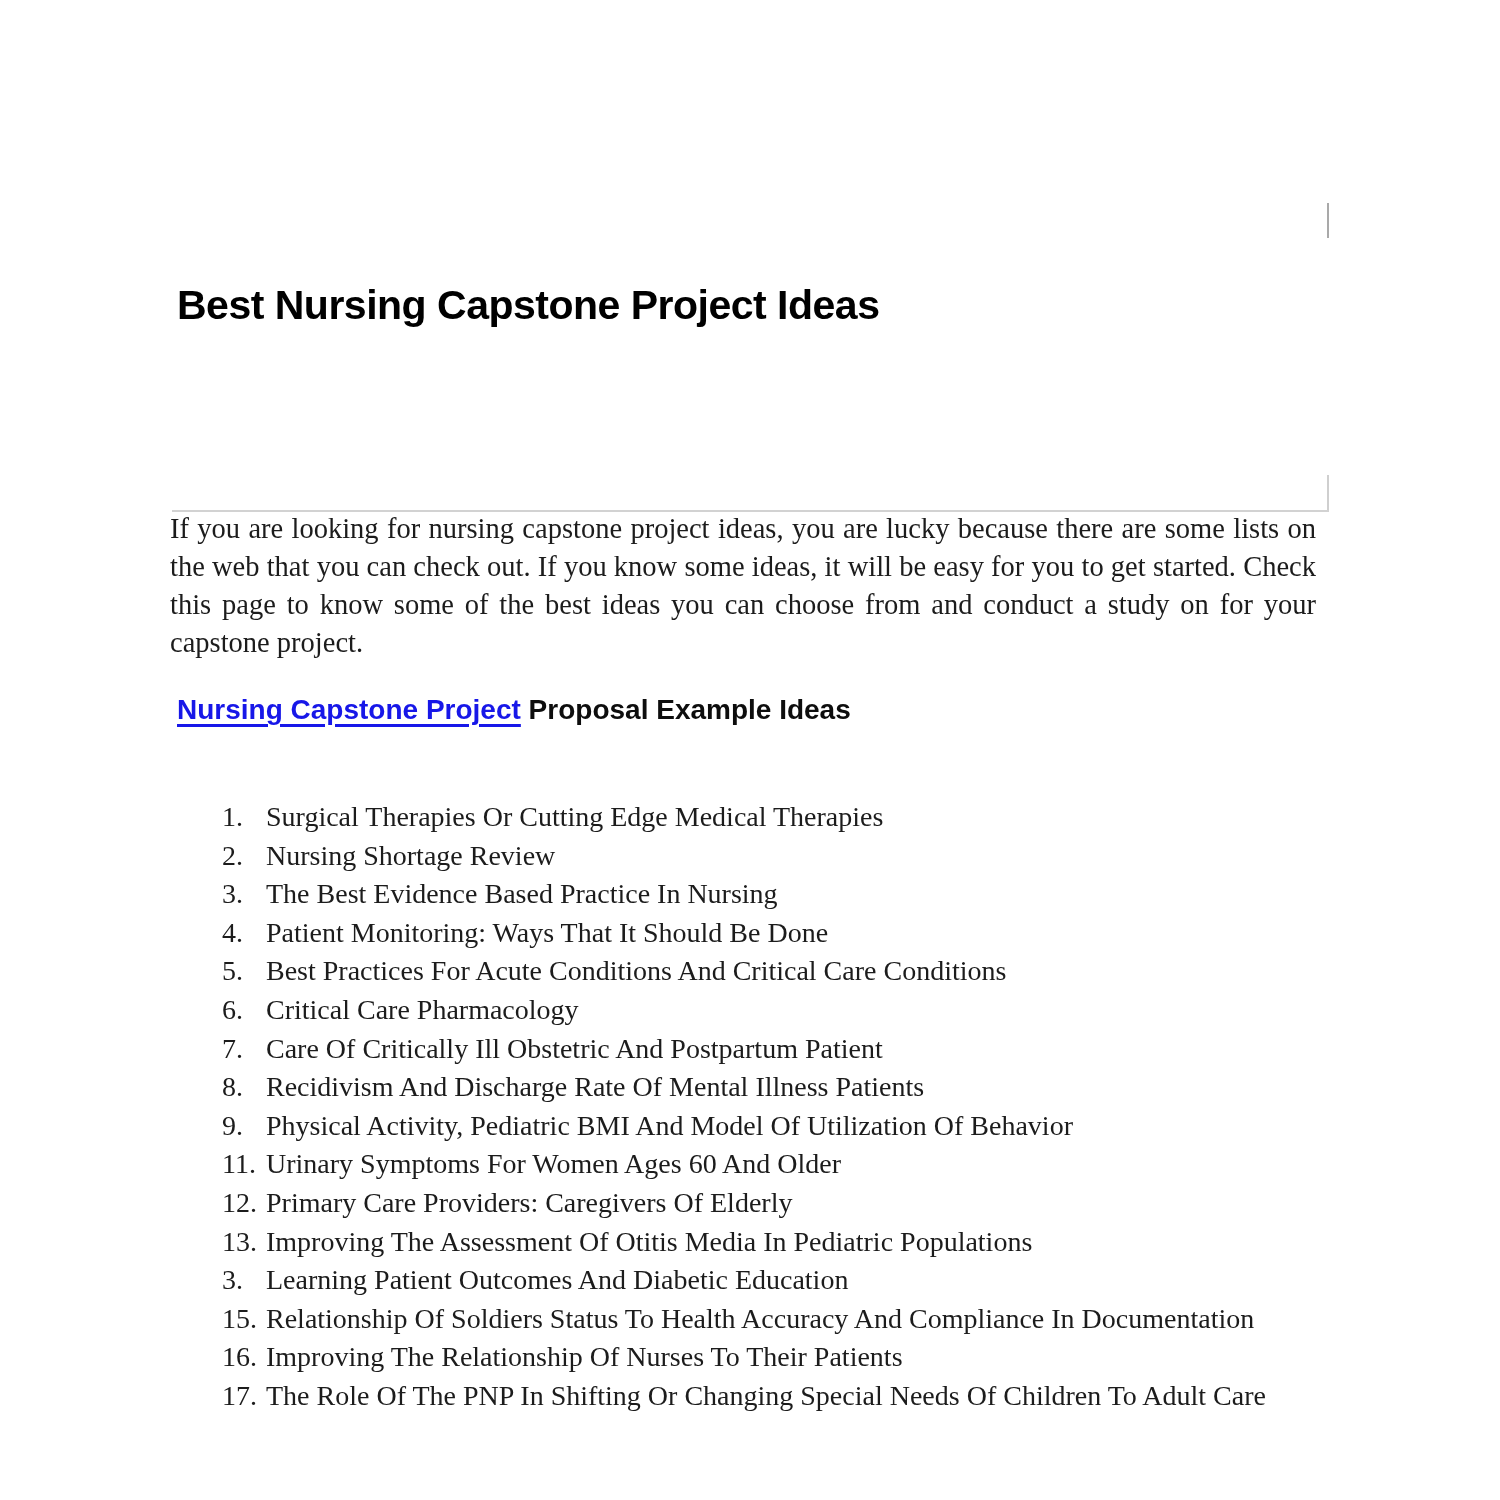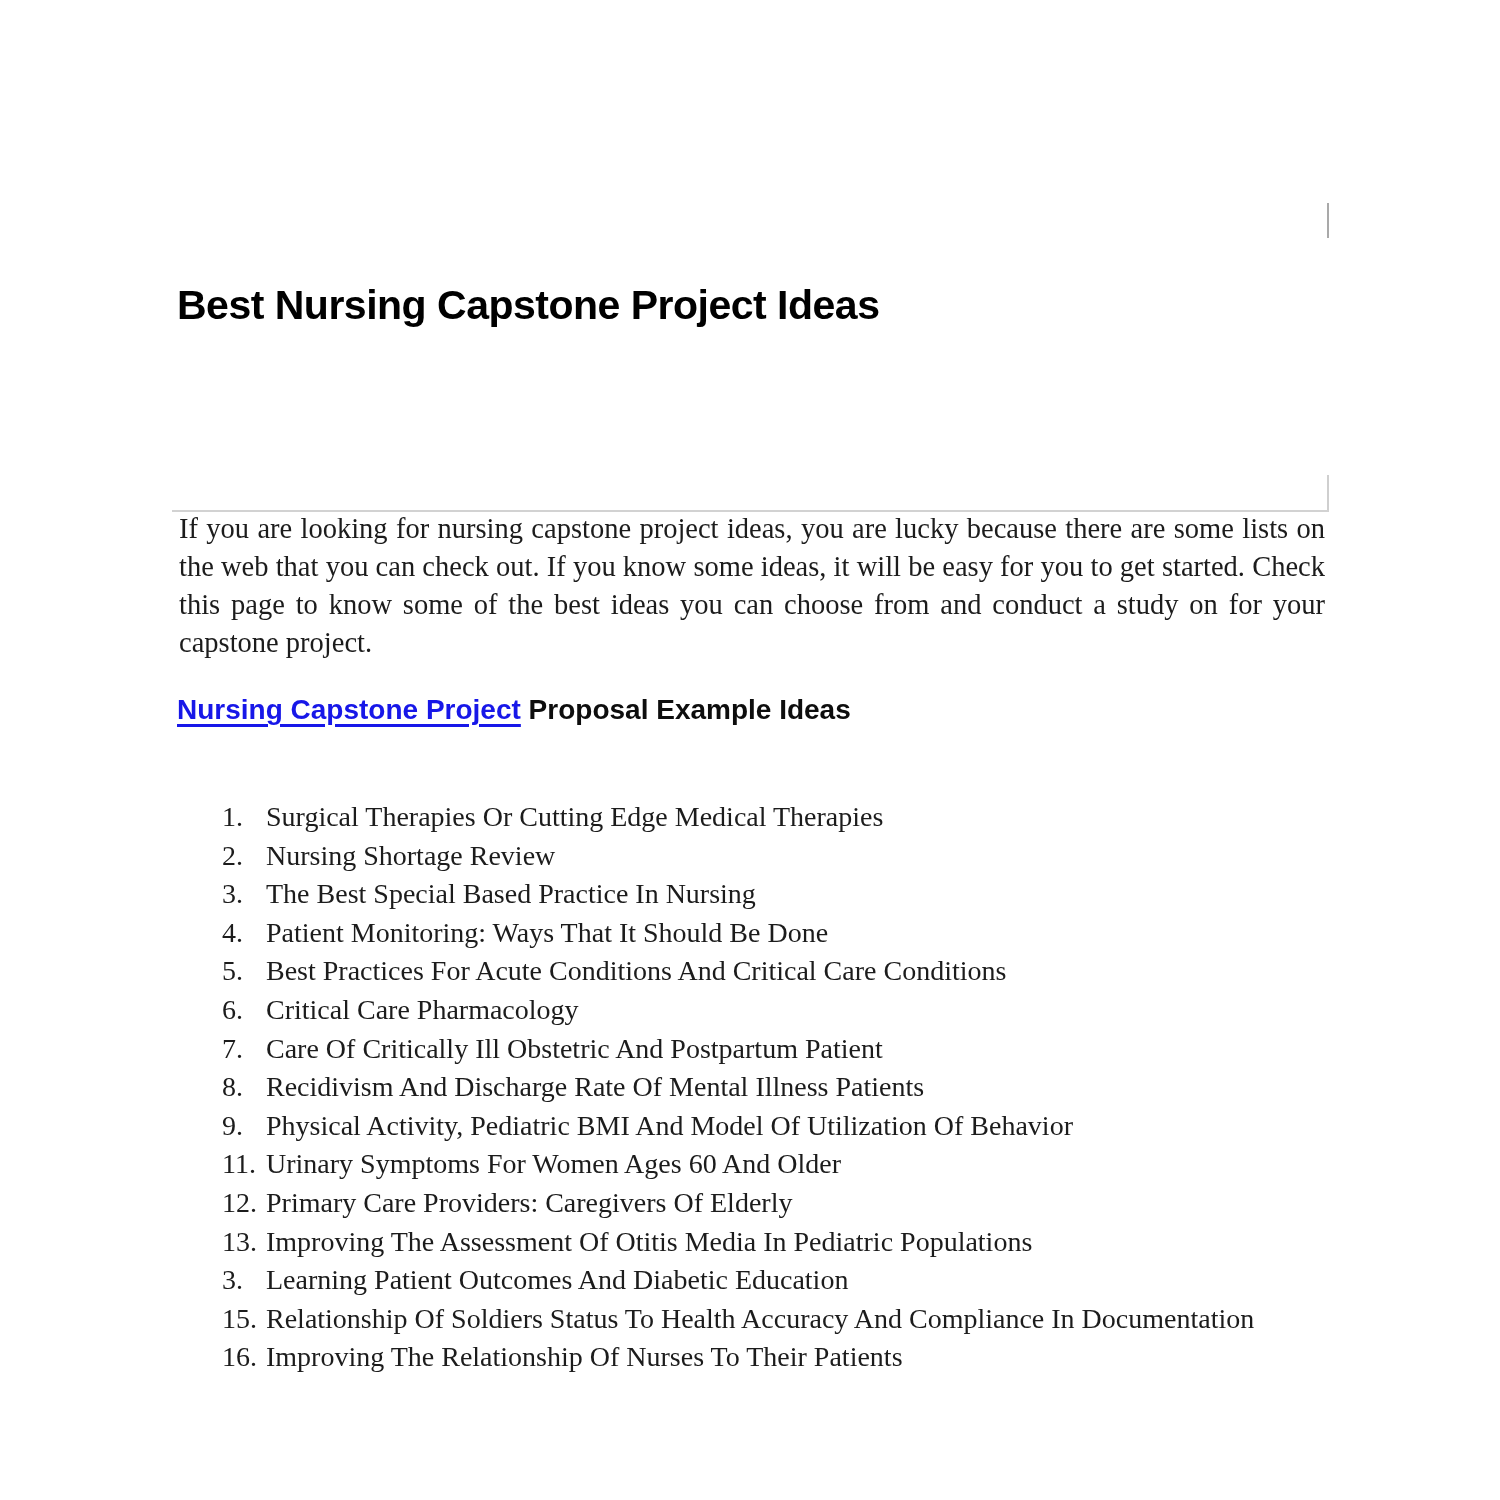--- a/index.html
+++ b/index.html
@@ -27,21 +27,21 @@
     width: 1146px;
     font-family: "Liberation Sans", sans-serif;
     font-weight: bold;
     font-size: 41px;
     letter-spacing: -0.5px;
     color: #000000;
     white-space: nowrap;
   }
   p.intro {
     position: absolute;
-    left: 179px;
+    left: 170px;
     top: 482px;
     width: 1146px;
     font-size: 28.5px;
     line-height: 38px;
     color: var(--ink);
     text-align: justify;
   }
   h2.section-heading {
     position: absolute;
     left: 177px;
@@ -100,21 +100,21 @@
       <div class="li">
         <span class="num">1.</span>
         <span class="txt">Surgical Therapies Or Cutting Edge Medical Therapies</span>
       </div>
       <div class="li">
         <span class="num">2.</span>
         <span class="txt">Nursing Shortage Review</span>
       </div>
       <div class="li">
         <span class="num">3.</span>
-        <span class="txt">The Best Special Based Practice In Nursing</span>
+        <span class="txt">The Best Evidence Based Practice In Nursing</span>
       </div>
       <div class="li">
         <span class="num">4.</span>
         <span class="txt">Patient Monitoring: Ways That It Should Be Done</span>
       </div>
       <div class="li">
         <span class="num">5.</span>
         <span class="txt">Best Practices For Acute Conditions And Critical Care Conditions</span>
       </div>
       <div class="li">
@@ -150,15 +150,19 @@
         <span class="txt">Learning Patient Outcomes And Diabetic Education</span>
       </div>
       <div class="li">
         <span class="num">15.</span>
         <span class="txt">Relationship Of Soldiers Status To Health Accuracy And Compliance In Documentation</span>
       </div>
       <div class="li">
         <span class="num">16.</span>
         <span class="txt">Improving The Relationship Of Nurses To Their Patients</span>
       </div>
+      <div class="li">
+        <span class="num">17.</span>
+        <span class="txt">The Role Of The PNP In Shifting Or Changing Special Needs Of Children To Adult Care</span>
+      </div>
     </div>
 
 </div>
 
 </body></html>

